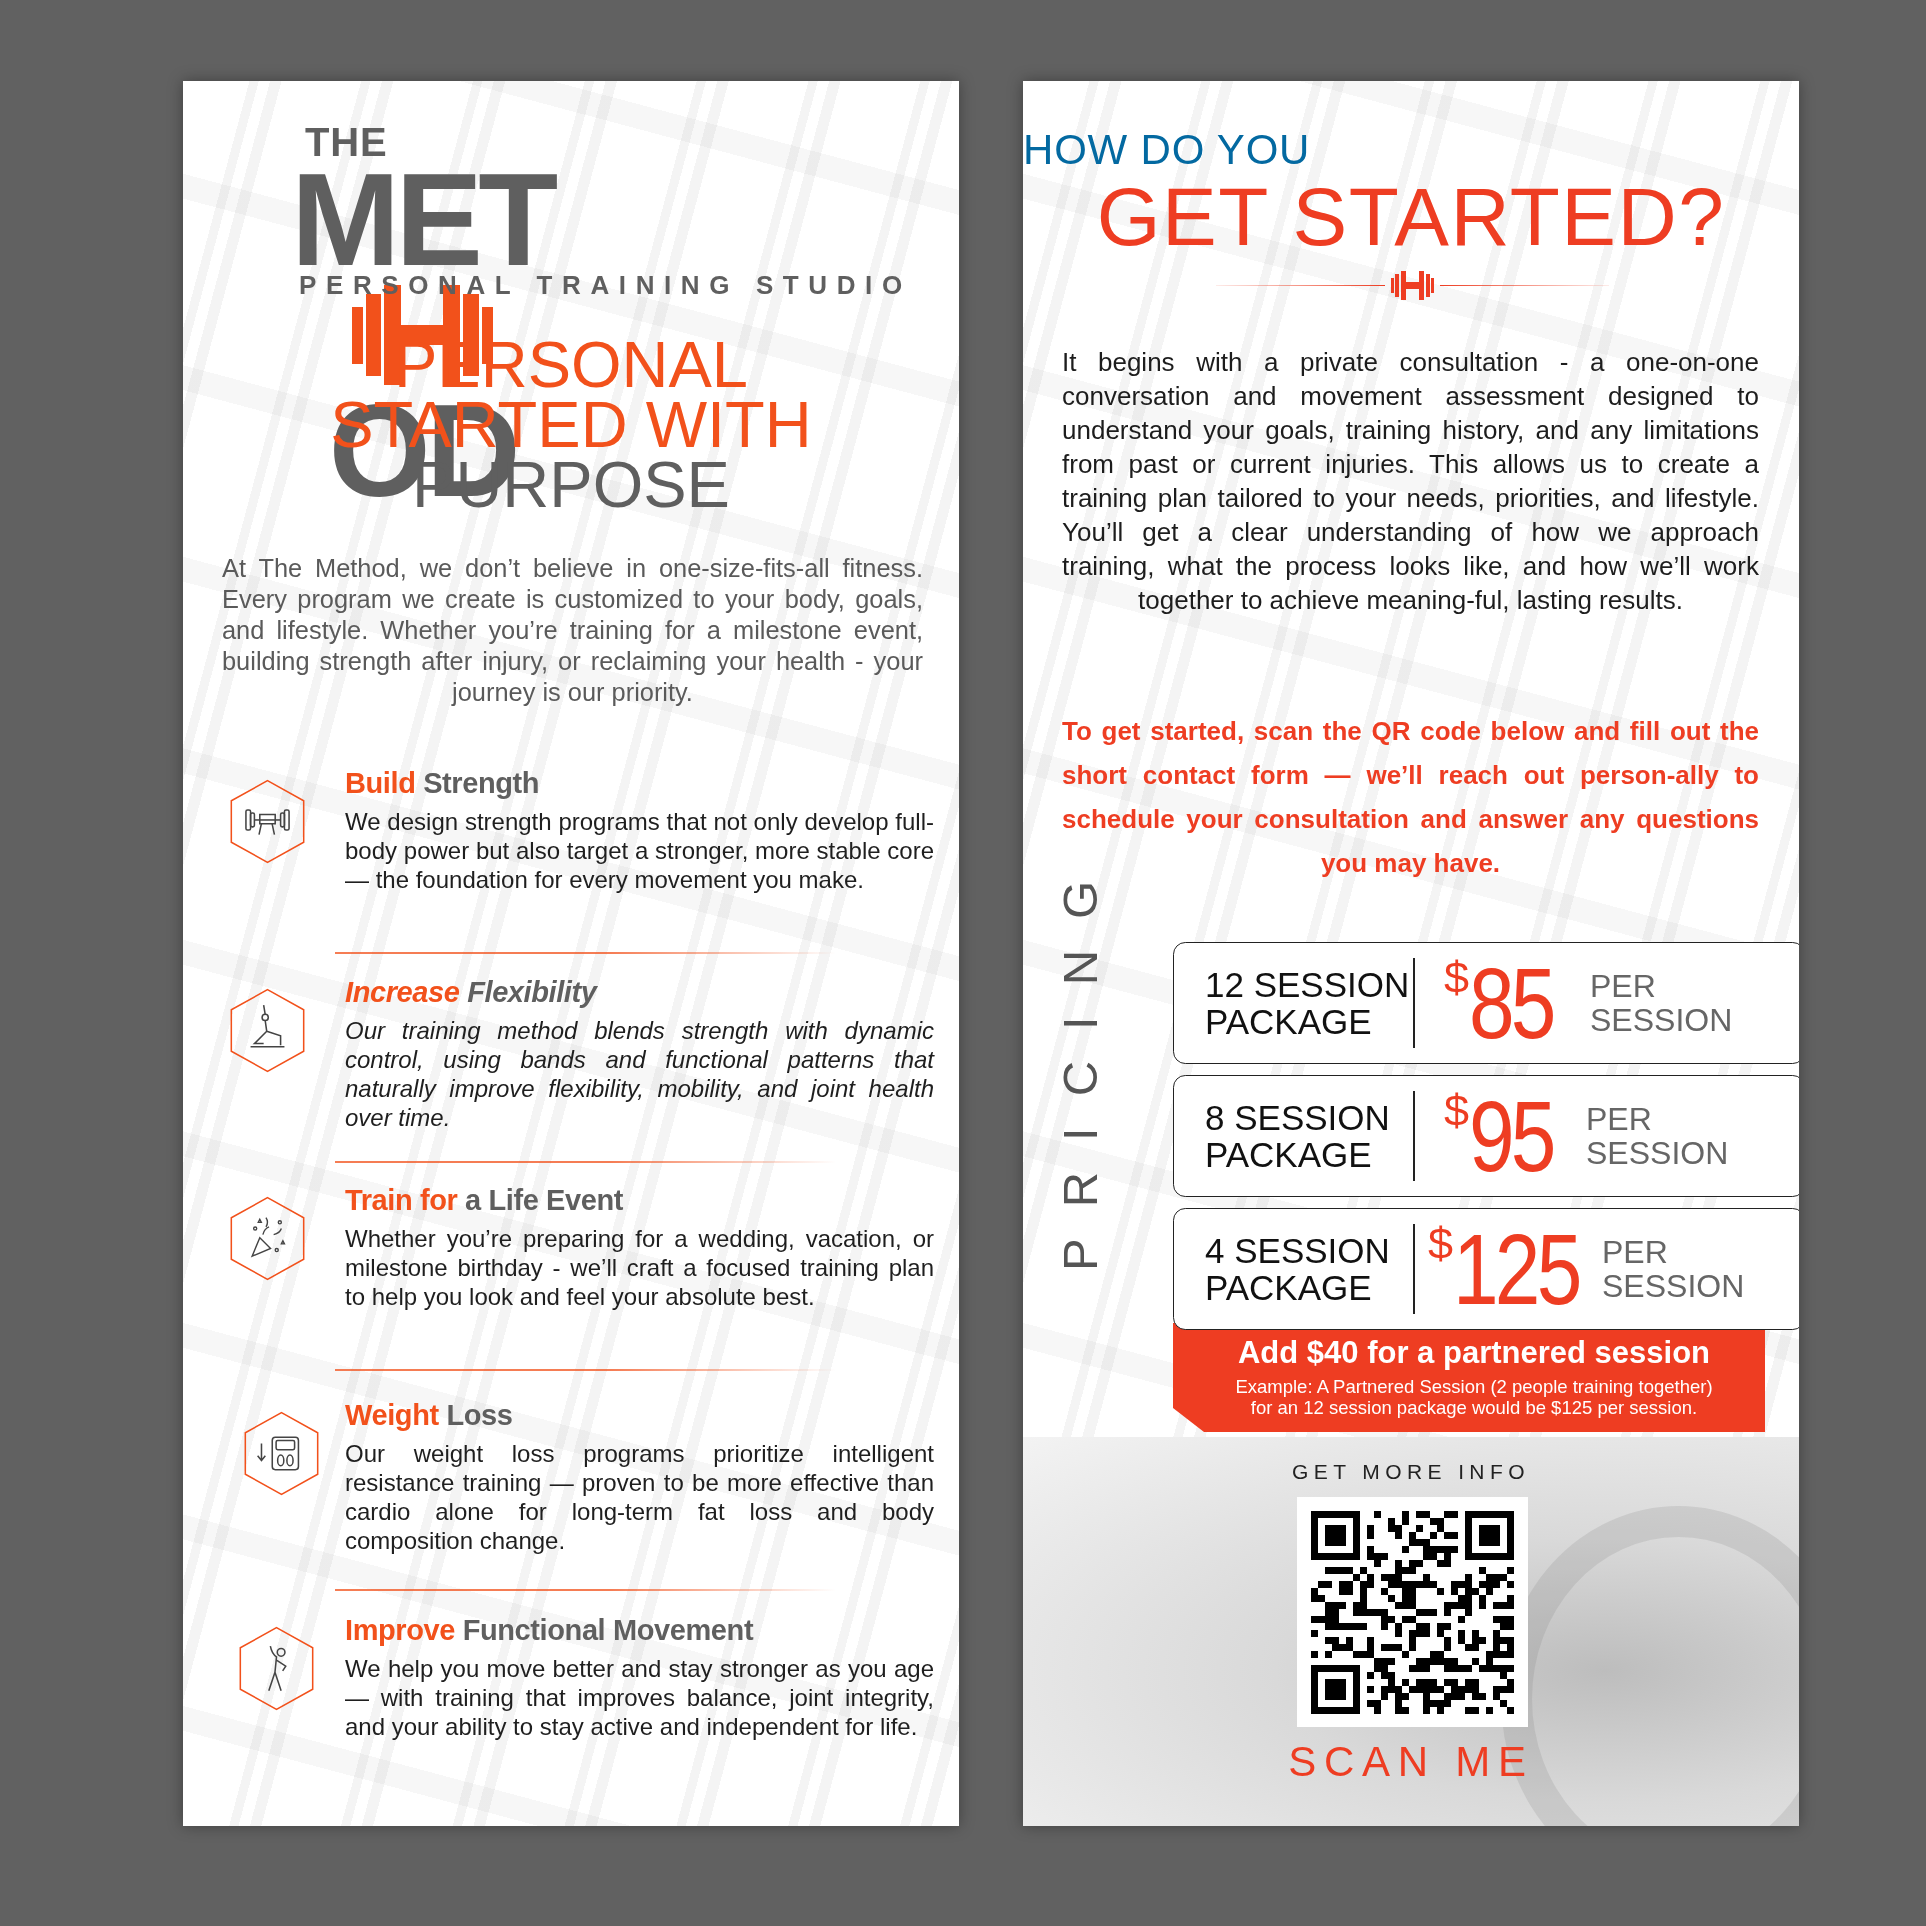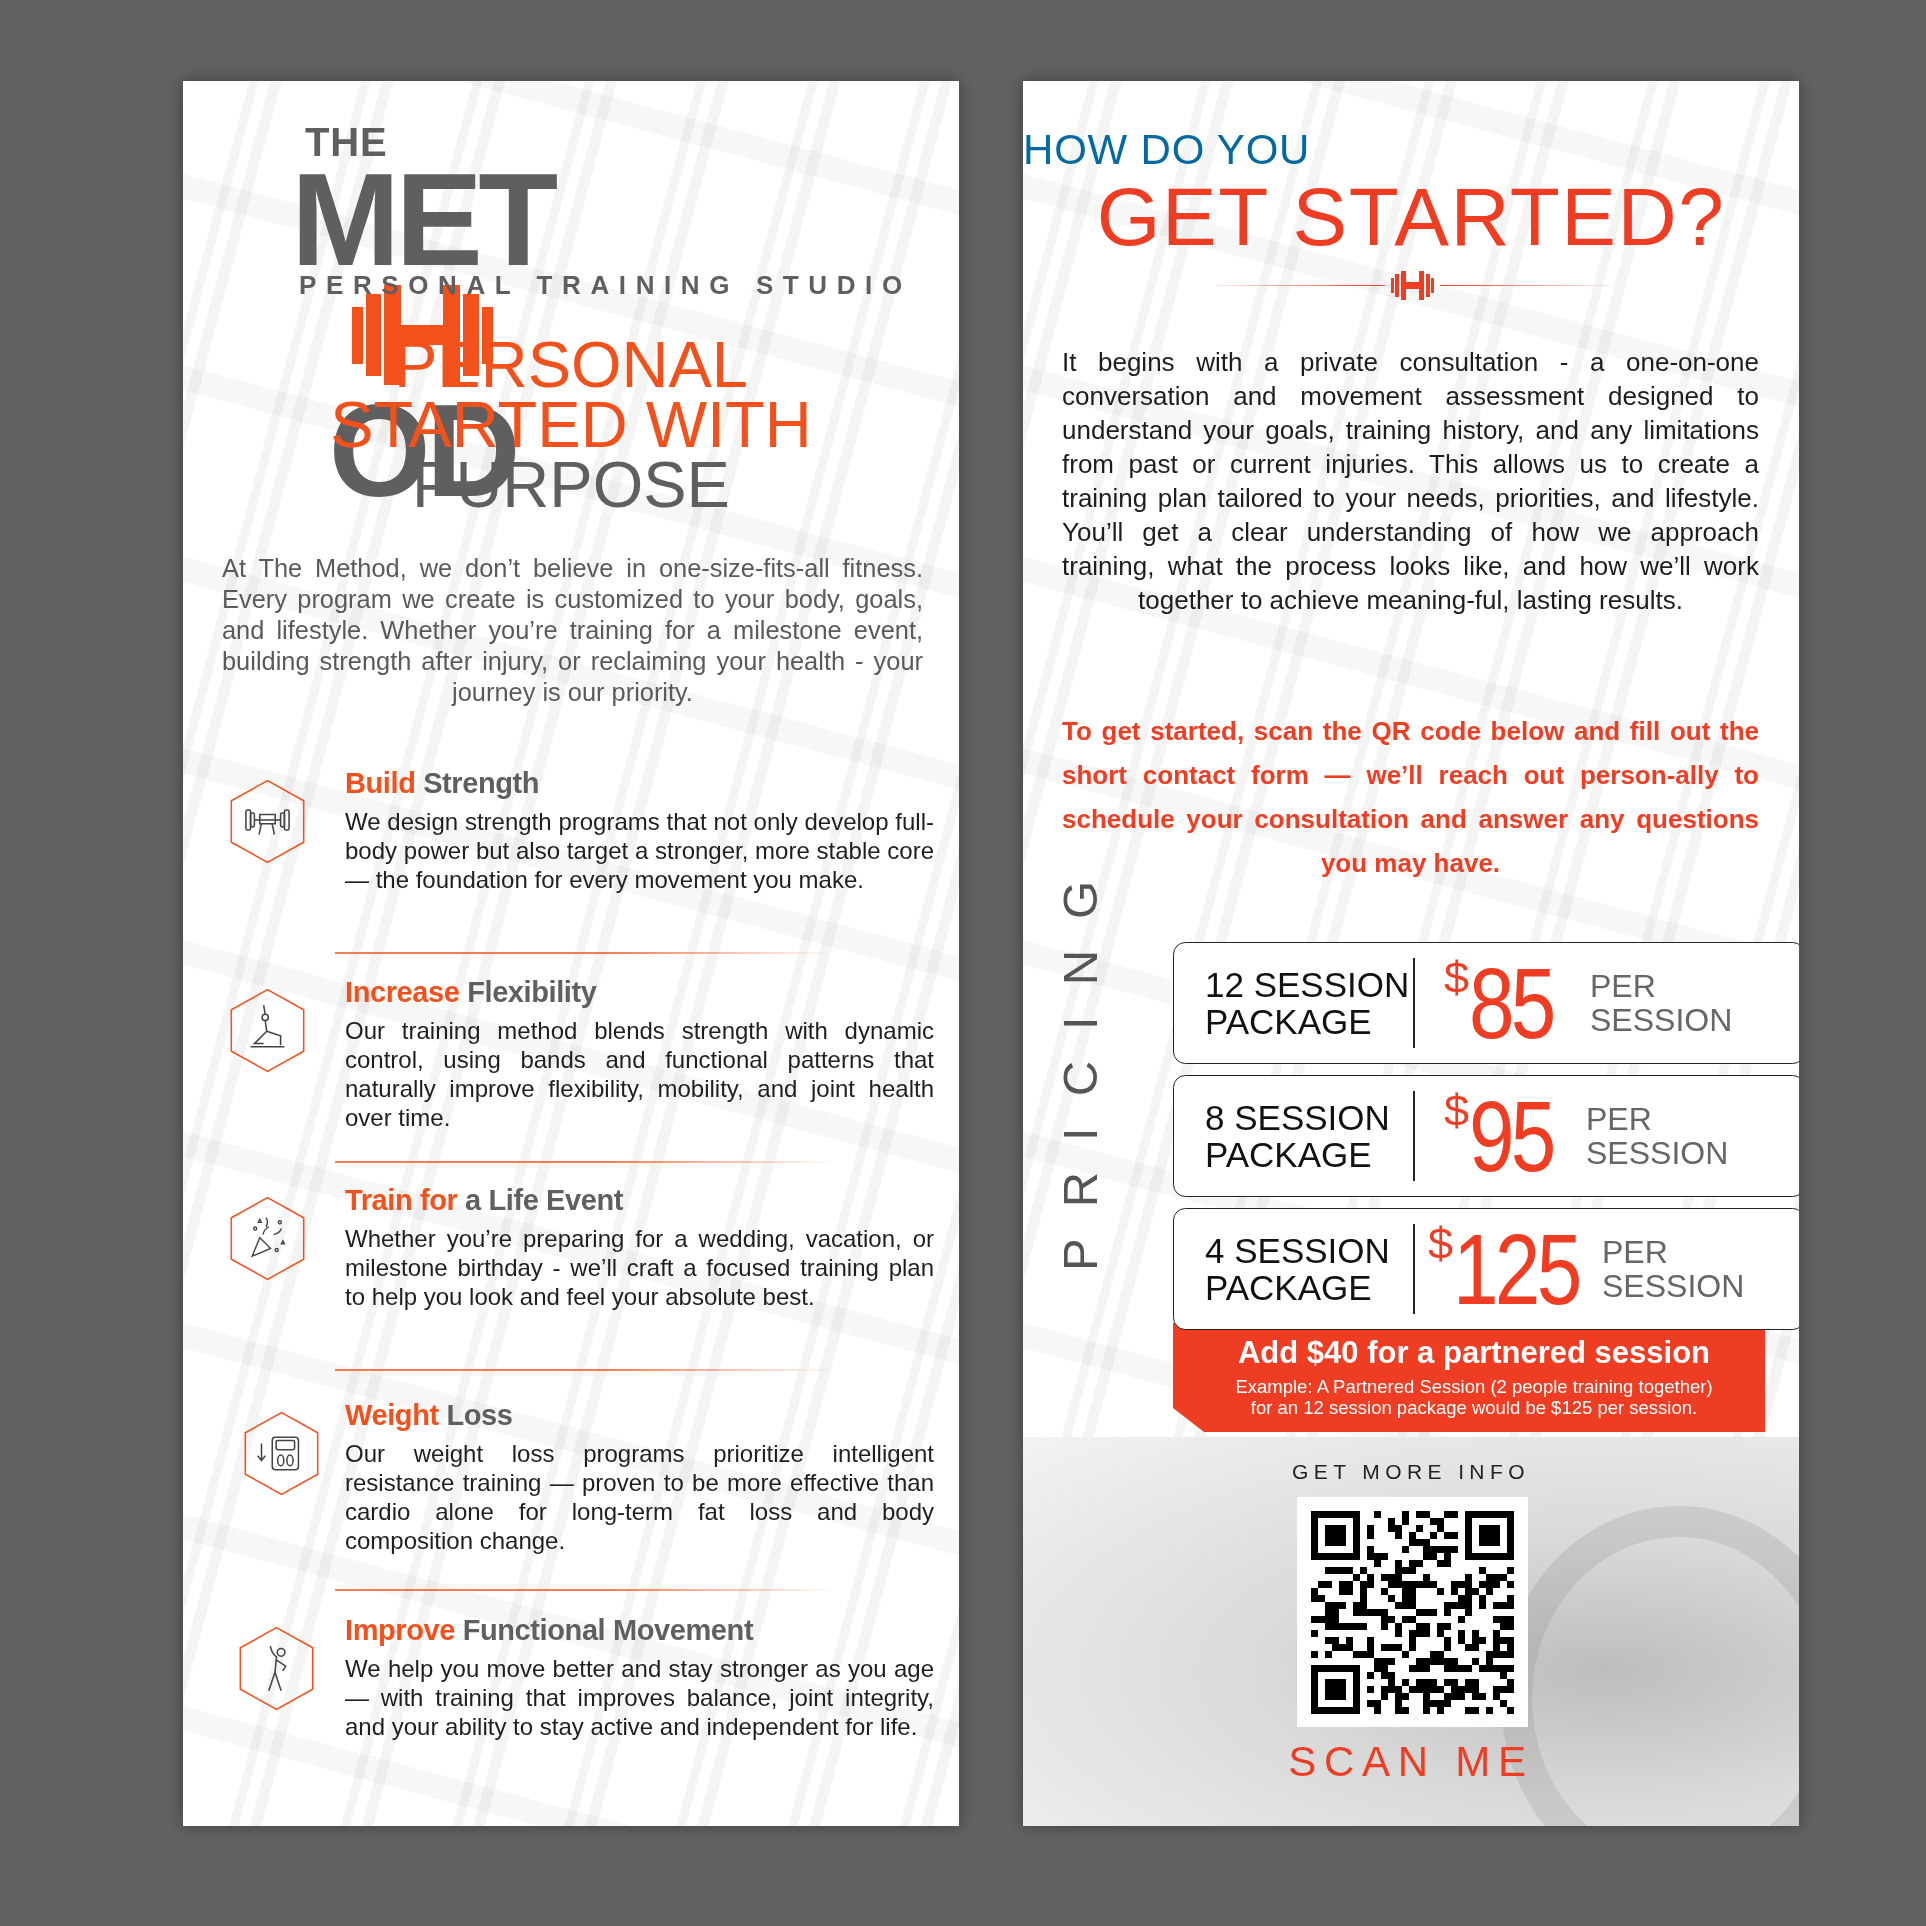--- a/index.html
+++ b/index.html
@@ -126,21 +126,21 @@
         <line x1="33" y1="53" x2="67" y2="53"></line>
         <path d="M40 46 h20 v12 h-20 z"></path>
         <path d="M42 58 l-3 14 M56 58 l3 14"></path>
       </g>
     </svg>
     <div class="title"><span class="accent">Build</span><span> Strength</span></div>
     <p class="desc">We design strength programs that not only develop full-body power but also target a stronger, more stable core — the foundation for every movement you make.</p>
   </div>
   <div class="divider" style="top:871px;"></div>
 
-  <div class="feature" style="top:895px;height:185px;">
+  <div class="feature" style="top:895px;height:185px;font-style:italic;">
     <svg class="hex" viewBox="0 0 100 110">
       <polygon points="50,2 97,28 97,82 50,108 3,82 3,28" fill="none" stroke="#f2511b" stroke-width="2"></polygon>
       <g fill="none" stroke="#444" stroke-width="2">
         <circle cx="47" cy="38" r="4"></circle>
         <path d="M45 22 l2 12 M47 42 l2 14 l-16 16 h12 M49 56 l18 6 l0 12"></path>
         <line x1="28" y1="76" x2="72" y2="76"></line>
       </g>
     </svg>
     <div class="title"><span class="accent">Increase</span><span> Flexibility</span></div>
     <p class="desc">Our training method blends strength with dynamic control, using bands and functional patterns that naturally improve flexibility, mobility, and joint health over time.</p>

